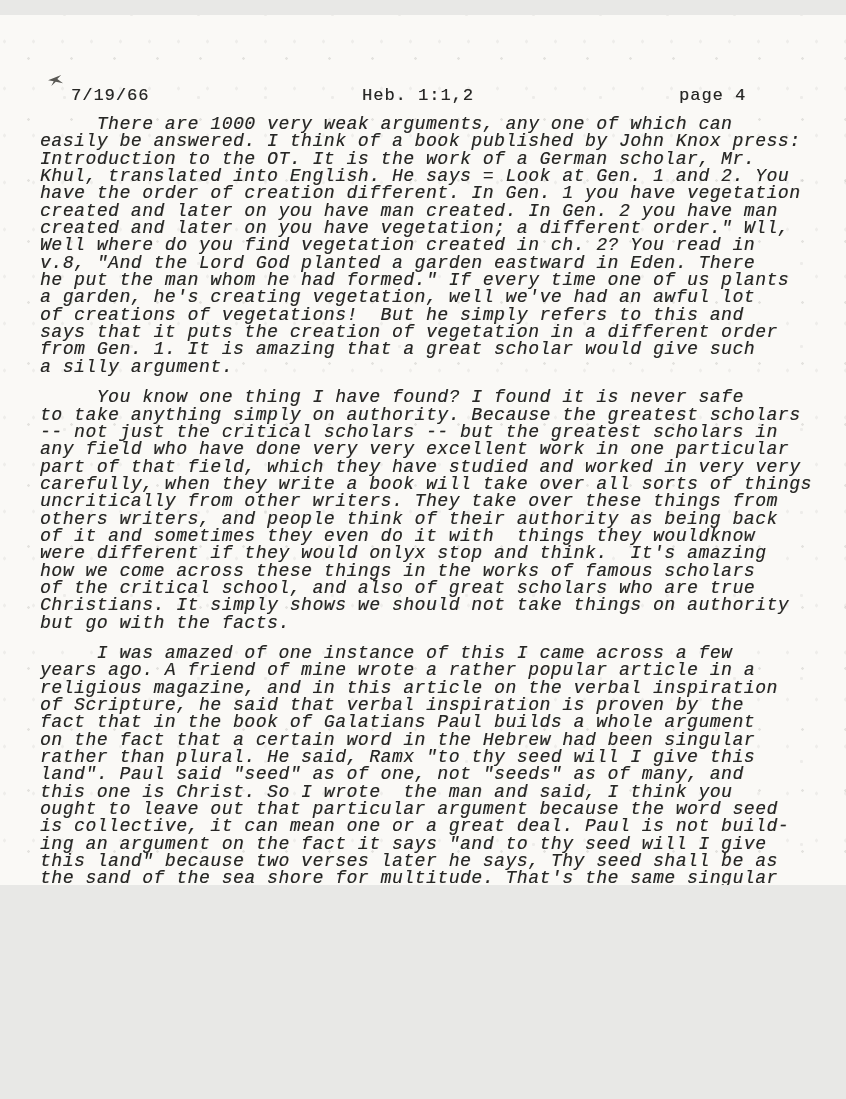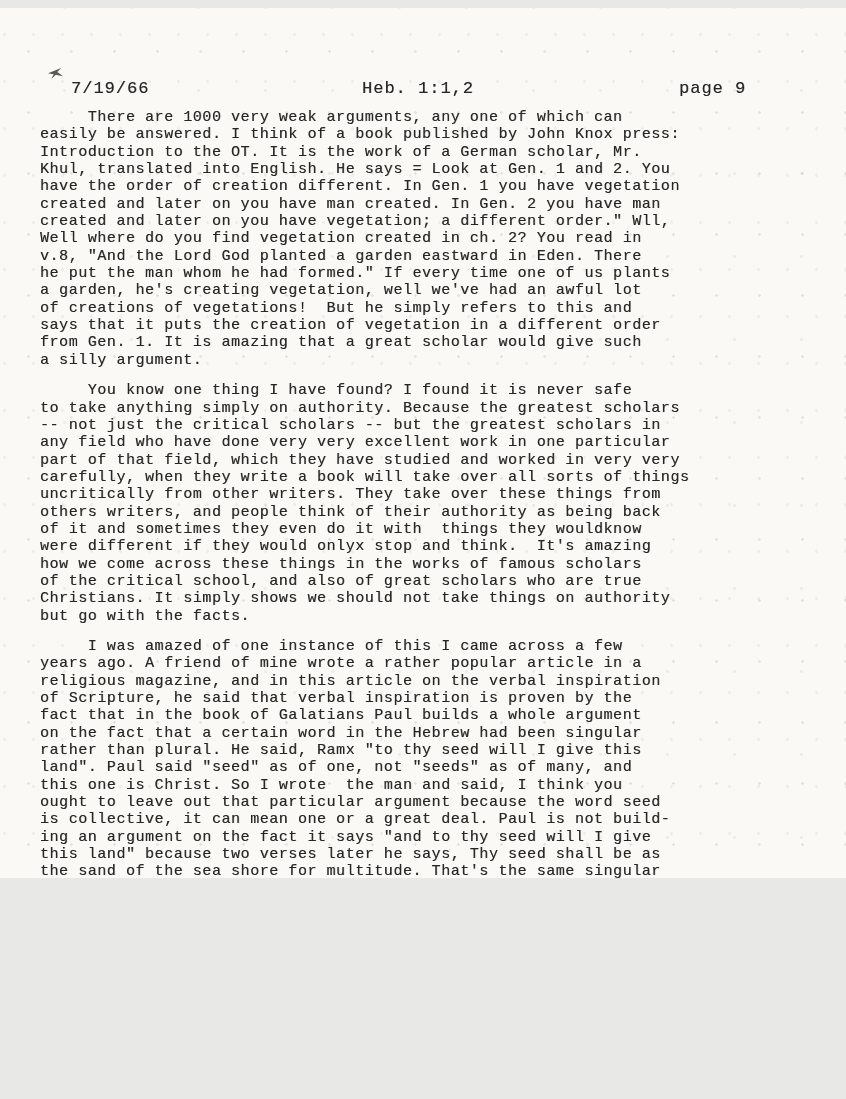--- a/index.html
+++ b/index.html
@@ -1,19 +1,19 @@
 <!DOCTYPE html>
 <html><head>
 <meta charset="utf-8">
 <style>
   html,body{margin:0;padding:0;background:#e8e8e6;}
   .page{
     position:relative;
     width:846px;height:870px;
-    margin:8px auto;
+    margin:15px auto;
     background-color:#faf9f6;
     background-image:
       radial-gradient(rgba(110,110,105,.16) 1px, transparent 1.3px),
       radial-gradient(rgba(130,130,125,.10) 1px, transparent 1.4px),
       radial-gradient(rgba(90,90,85,.08) 1.2px, transparent 1.5px);
     background-size:43px 61px, 29px 47px, 67px 83px;
     background-position:7px 13px, 19px 3px, 31px 41px;
     overflow:hidden;
     font-family:"Liberation Mono","DejaVu Sans Mono",monospace;
     color:#262624;
@@ -31,23 +31,24 @@
     white-space:pre;
   }
   .hdr-date{left:71px;}
   .hdr-ref{left:362px;}
   .hdr-page{left:679px;}
   .body-text{
     position:absolute;left:40px;top:101px;width:790px;
   }
   .para{
     margin:0 0 13px 0;
-    font-size:15px;line-height:17.35px;letter-spacing:.55px;
+    font-size:18px;line-height:17.35px;letter-spacing:.55px;
     white-space:pre;
     text-shadow:.45px 0 0 rgba(25,25,22,.42);
+    font-style:italic;
   }
   .ghost{
     position:absolute;
     font-family:"Liberation Serif","DejaVu Serif",serif;
     color:#3a3a36;opacity:.72;
     transform:rotate(180deg);
     white-space:pre;letter-spacing:.4px;
     filter:blur(.35px);
     text-shadow:.3px 0 0 rgba(30,30,28,.5);
   }
@@ -67,21 +68,21 @@
 </head>
 <body>
 
 <div class="page">
 
   <div class="smudge"></div>
 
   <div class="hdr">
     <span class="hdr-date">7/19/66</span>
     <span class="hdr-ref">Heb. 1:1,2</span>
-    <span class="hdr-page">page 9</span>
+    <span class="hdr-page">page 4</span>
   </div>
 
   <div class="body-text">
     <p class="para">     There are 1000 very weak arguments, any one of which can
 easily be answered. I think of a book published by John Knox press:
 Introduction to the OT. It is the work of a German scholar, Mr.
 Khul, translated into English. He says = Look at Gen. 1 and 2. You
 have the order of creation different. In Gen. 1 you have vegetation
 created and later on you have man created. In Gen. 2 you have man
 created and later on you have vegetation; a different order." Wll,

